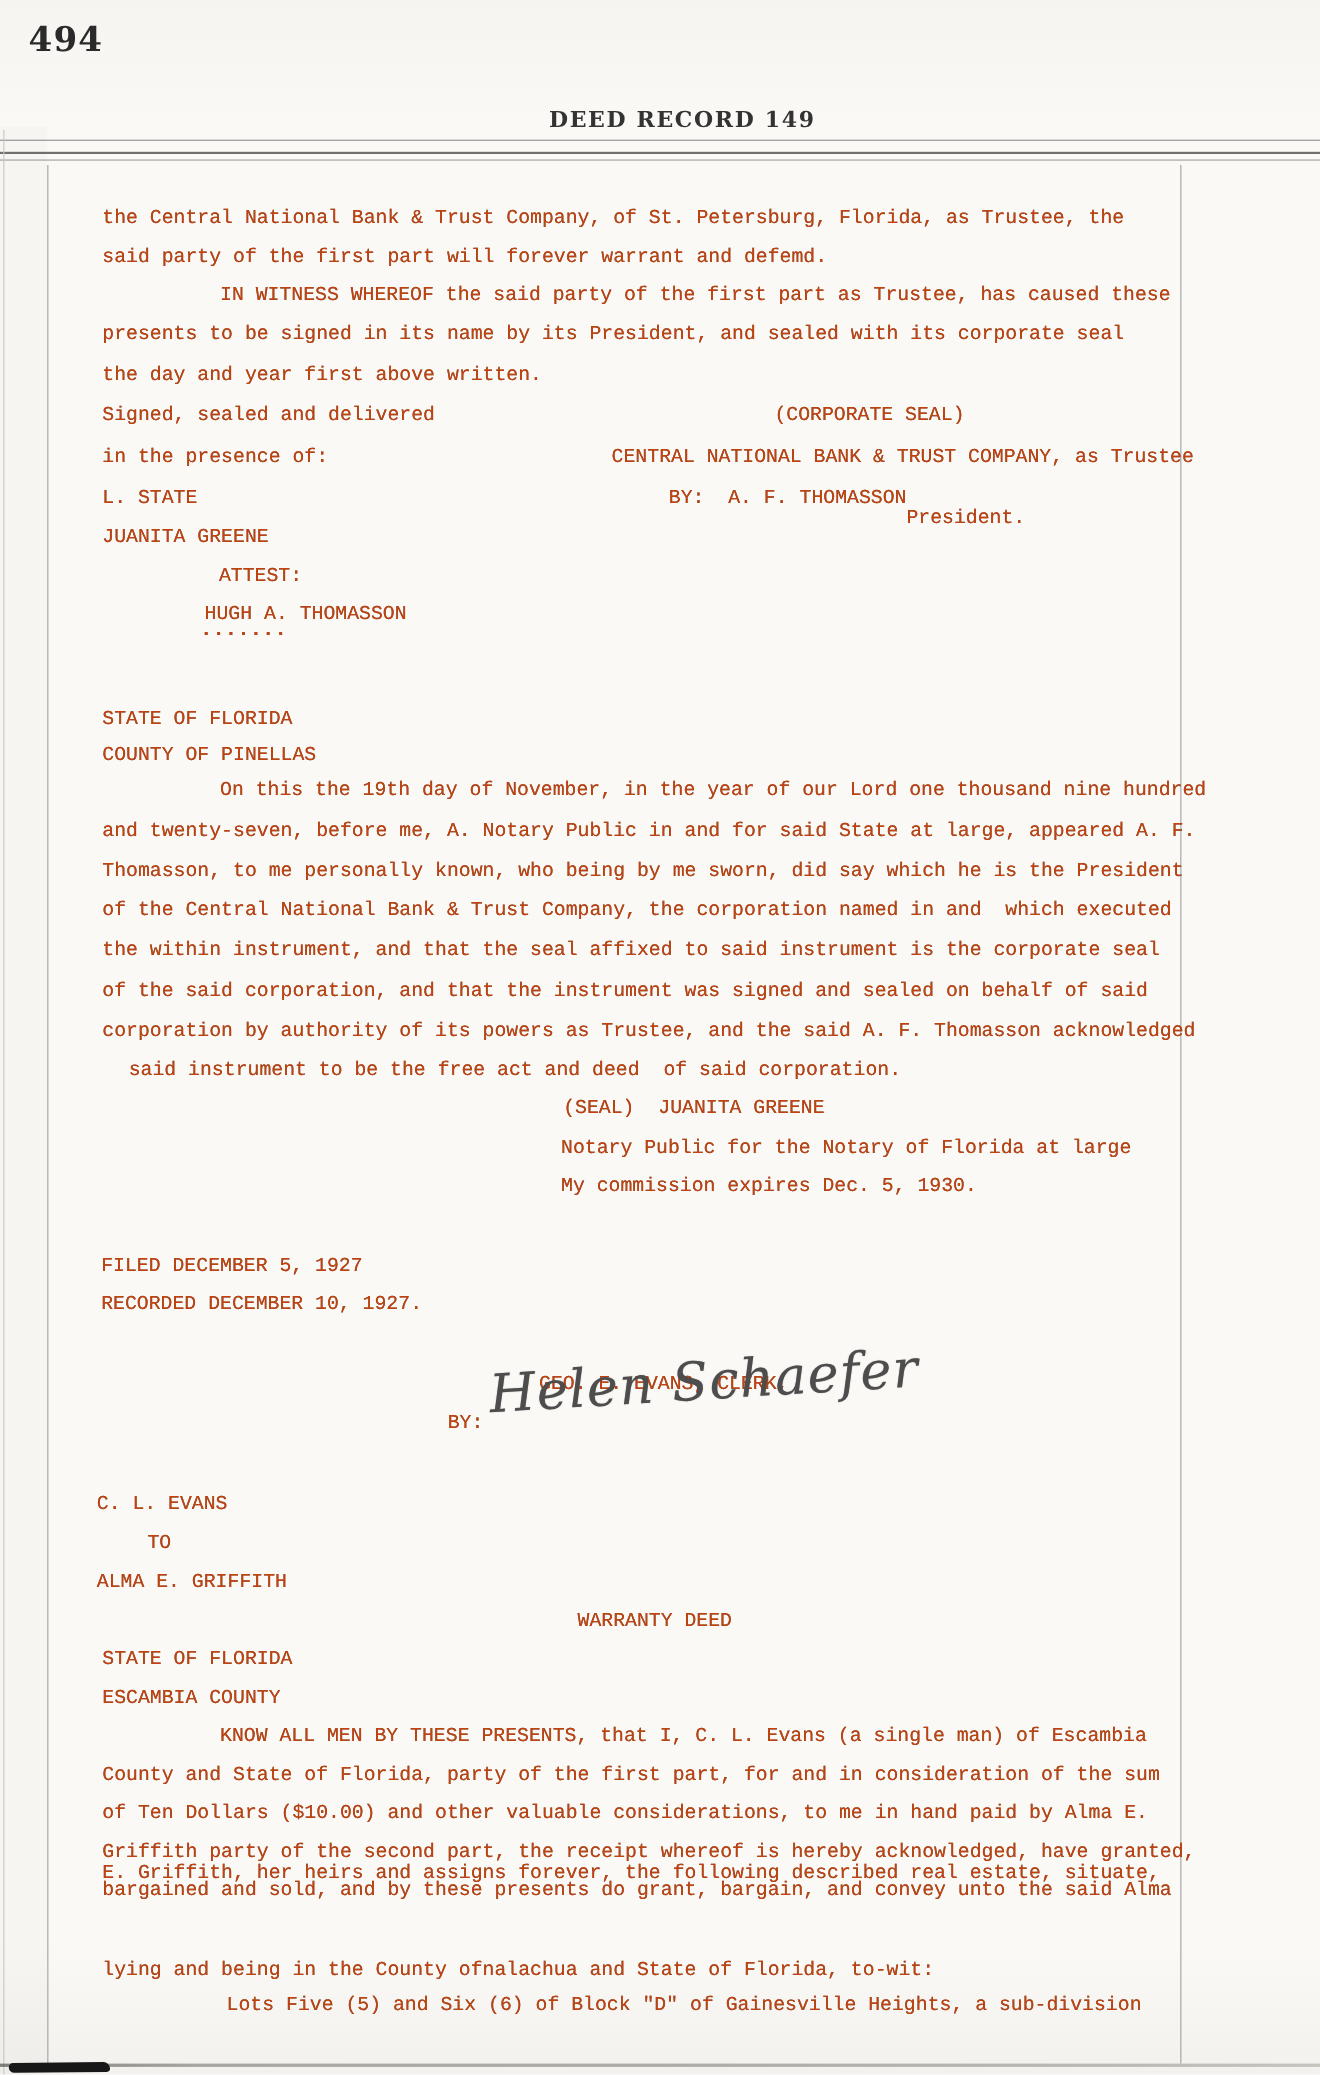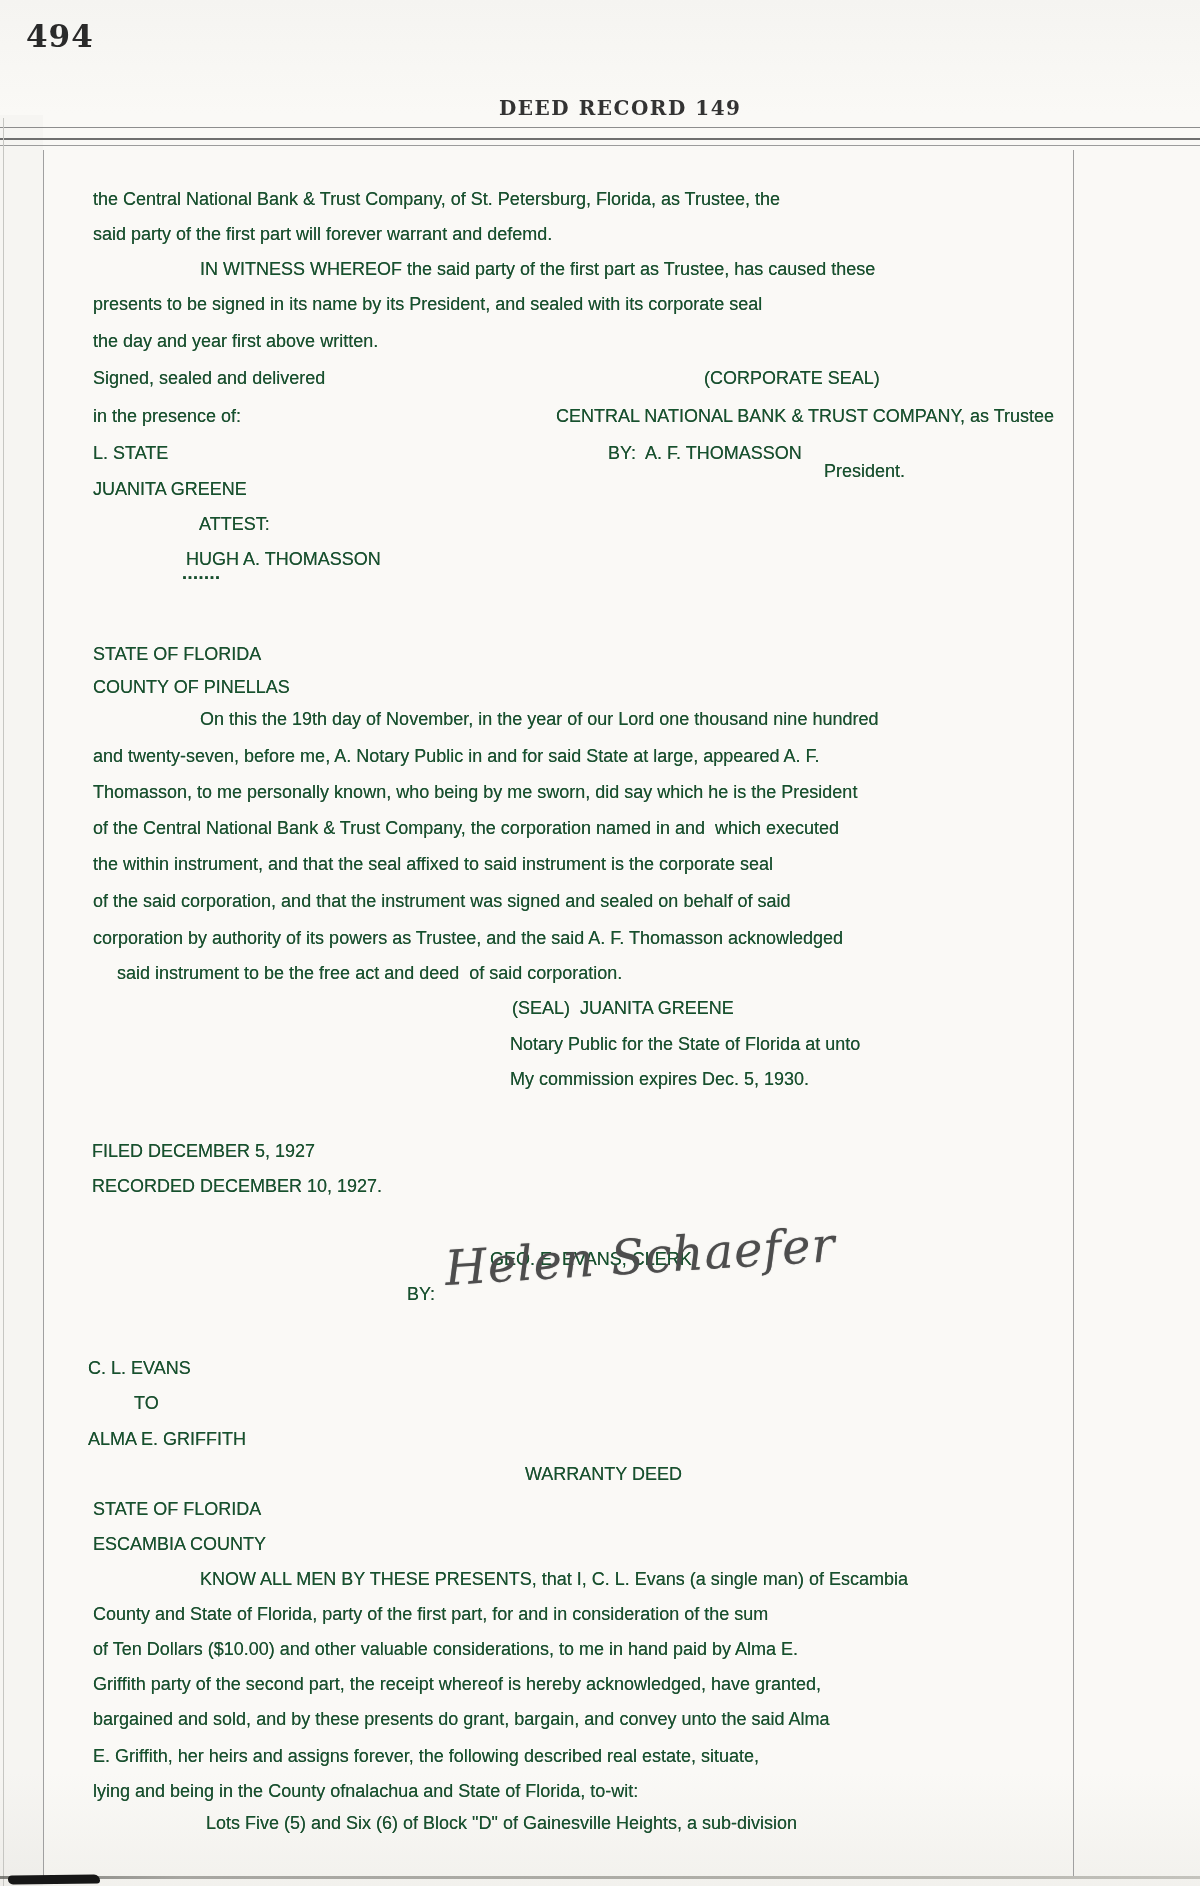--- a/index.html
+++ b/index.html
@@ -2,22 +2,22 @@
 <html><head>
 <meta charset="utf-8">
 <style>
   html,body{margin:0;padding:0;}
   body{
     width:1200px;height:1886px;position:relative;overflow:hidden;
     background:linear-gradient(180deg,#f5f4f1 0%,#faf9f6 6%,#faf9f6 94%,#f2f1ed 100%);
     font-family:"DejaVu Sans Mono",monospace;
   }
   .tw{
-    position:absolute;white-space:pre;font-family:Liberation Sans, sans-serif;
-    font-size:18px;line-height:22px;color:#14532d;
+    position:absolute;white-space:pre;font-family:Liberation Mono, monospace;
+    font-size:18px;line-height:22px;color:#c2410c;
     text-shadow:0 0 0.4px rgba(20,20,20,0.65);
   }
   .pagenum{
     position:absolute;left:26px;top:18px;font-family:"DejaVu Serif",serif;
     font-size:31px;font-weight:bold;color:#2a2a2a;letter-spacing:1px;
   }
   .pagehead{
     position:absolute;left:499px;top:96px;font-family:"DejaVu Serif",serif;
     font-size:20px;font-weight:bold;color:#333;letter-spacing:1.5px;
   }
@@ -84,39 +84,39 @@
 <div class="tw" style="left:200px;top:708px;">On this the 19th day of November, in the year of our Lord one thousand nine hundred</div>
 <div class="tw" style="left:93px;top:745px;">and twenty-seven, before me, A. Notary Public in and for said State at large, appeared A. F.</div>
 <div class="tw" style="left:93px;top:781px;">Thomasson, to me personally known, who being by me sworn, did say which he is the President</div>
 <div class="tw" style="left:93px;top:817px;">of the Central National Bank &amp; Trust Company, the corporation named in and  which executed</div>
 <div class="tw" style="left:93px;top:853px;">the within instrument, and that the seal affixed to said instrument is the corporate seal</div>
 <div class="tw" style="left:93px;top:890px;">of the said corporation, and that the instrument was signed and sealed on behalf of said</div>
 <div class="tw" style="left:93px;top:927px;">corporation by authority of its powers as Trustee, and the said A. F. Thomasson acknowledged</div>
 <div class="tw" style="left:93px;top:962px;margin-left:24px;">said instrument to be the free act and deed  of said corporation.</div>
 
 <div class="tw" style="left:512px;top:997px;text-align:center;">(SEAL)  JUANITA GREENE</div>
-<div class="tw" style="left:510px;top:1033px;">Notary Public for the State of Florida at unto</div>
+<div class="tw" style="left:510px;top:1033px;">Notary Public for the Notary of Florida at large</div>
 <div class="tw" style="left:510px;top:1068px;">My commission expires Dec. 5, 1930.</div>
 
 <div class="tw" style="left:92px;top:1140px;">FILED DECEMBER 5, 1927</div>
 <div class="tw" style="left:92px;top:1175px;">RECORDED DECEMBER 10, 1927.</div>
 <div class="tw" style="left:490px;top:1248px;">GEO. E. EVANS, CLERK,</div>
 <div class="tw" style="left:407px;top:1283px;">BY:</div>
 <div class="sig">Helen Schaefer</div>
 
 <div class="tw" style="left:88px;top:1357px;">C. L. EVANS</div>
 <div class="tw" style="left:134px;top:1392px;">TO</div>
 <div class="tw" style="left:88px;top:1428px;">ALMA E. GRIFFITH</div>
 <div class="tw" style="left:525px;top:1463px;">WARRANTY DEED</div>
 <div class="tw" style="left:93px;top:1498px;">STATE OF FLORIDA</div>
 <div class="tw" style="left:93px;top:1533px;">ESCAMBIA COUNTY</div>
 
 <div class="tw" style="left:200px;top:1568px;">KNOW ALL MEN BY THESE PRESENTS, that I, C. L. Evans (a single man) of Escambia</div>
 <div class="tw" style="left:93px;top:1603px;">County and State of Florida, party of the first part, for and in consideration of the sum</div>
 <div class="tw" style="left:93px;top:1638px;">of Ten Dollars ($10.00) and other valuable considerations, to me in hand paid by Alma E.</div>
 <div class="tw" style="left:93px;top:1673px;">Griffith party of the second part, the receipt whereof is hereby acknowledged, have granted,</div>
 <div class="tw" style="left:93px;top:1708px;">bargained and sold, and by these presents do grant, bargain, and convey unto the said Alma</div>
-<div class="tw" style="left:93px;top:1745px;text-align:center;">E. Griffith, her heirs and assigns forever, the following described real estate, situate,</div>
+<div class="tw" style="left:93px;top:1692px;text-align:center;">E. Griffith, her heirs and assigns forever, the following described real estate, situate,</div>
 <div class="tw" style="left:93px;top:1780px;">lying and being in the County ofnalachua and State of Florida, to-wit:</div>
 <div class="tw" style="left:206px;top:1812px;">Lots Five (5) and Six (6) of Block "D" of Gainesville Heights, a sub-division</div>
 
 <div class="scanedge"></div>
 <div class="scanblob"></div>
 
 </body></html>

